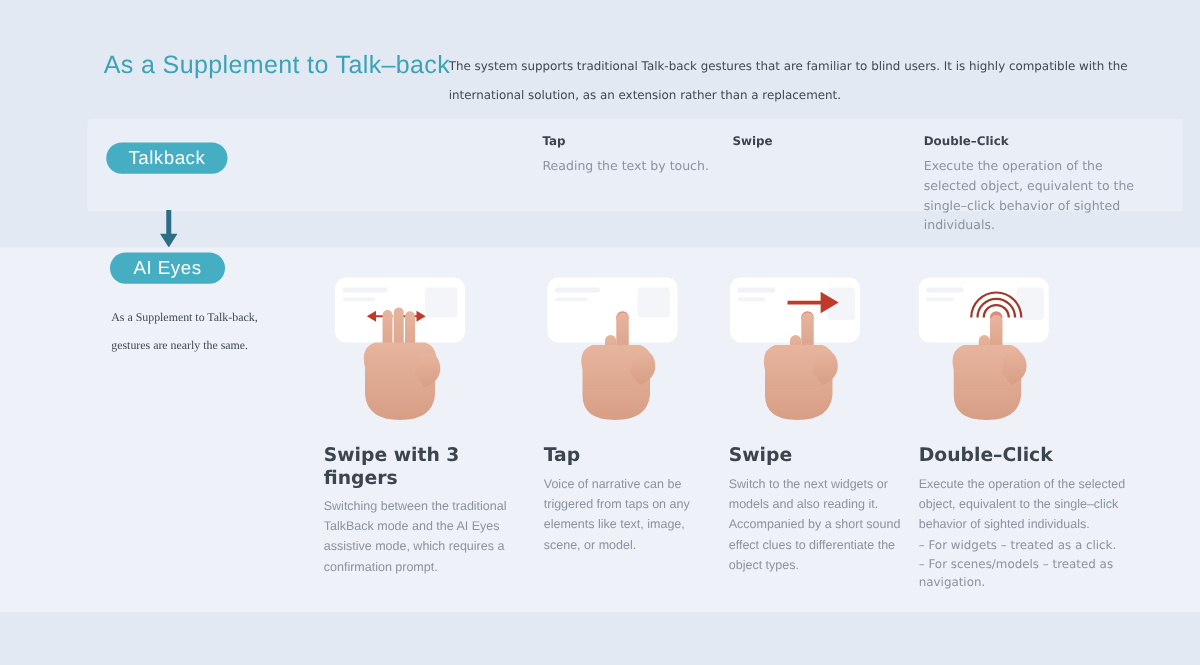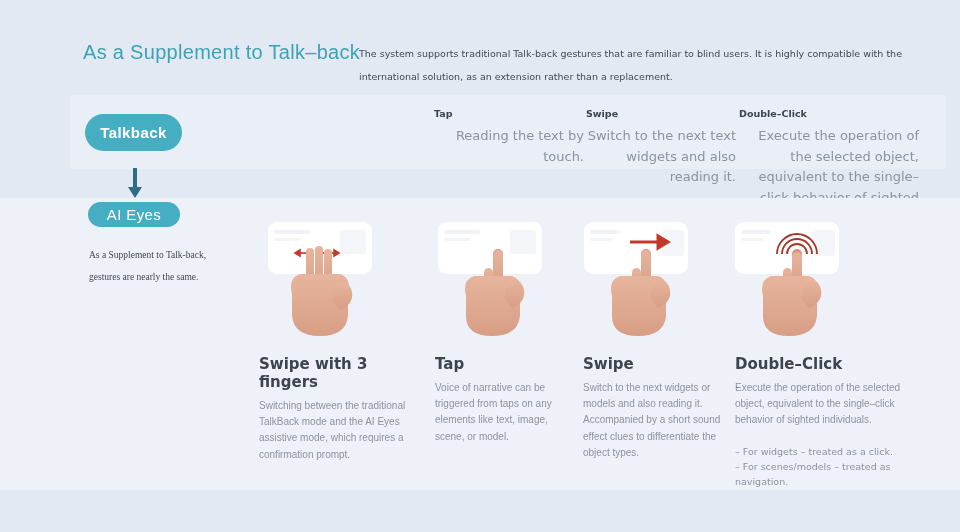--- a/index.html
+++ b/index.html
@@ -60,38 +60,37 @@
     border-radius: 999px;
     color: #ffffff;
     font-size: 15px;
     letter-spacing: 0.4px;
     background: #45aec2;
   }
 
   #talkback-pill {
     position: absolute;
     left: 85px; top: 114px;
-    width: 97px; height: 37px; font-weight: bold;
+    width: 97px; height: 25px;
   }
 
   
   .g1 { position: absolute; }
   .g1 .g-title {
     font-size: 9.5px;
     font-weight: 700;
     color: #3c444e;
     margin-bottom: 7px;
     font-family: "DejaVu Sans", sans-serif;
   }
   .g1 .g-desc {
-    font-size: 13px;
+    font-size: 10px;
     line-height: 1.58;
     color: #8b939e;
     font-family: "DejaVu Sans", sans-serif;
-    text-align: right;
   }
 
   #g1-tap    { left: 434px; top: 108px; width: 150px; }
   #g1-swipe  { left: 586px; top: 108px; width: 150px; }
   #g1-dclick { left: 739px; top: 108px; width: 180px; }
 
   
   #down-arrow {
     position: absolute;
     left: 128px; top: 168px;
@@ -153,21 +152,20 @@
   .g2 .g-desc {
     font-size: 10px;
     line-height: 1.62;
     color: #8b939e;
     font-family: Liberation Sans, sans-serif;
   }
   .g2 .g-extra {
     font-size: 9.5px;
     line-height: 1.62;
     color: #8b939e;
-    margin-top: 15px;
     font-family: "DejaVu Sans", sans-serif;
   }
 
   #g2-0 { left: 259px; width: 163px; }
   #g2-1 { left: 435px; width: 140px; }
   #g2-2 { left: 583px; width: 140px; }
   #g2-3 { left: 735px; width: 170px; }
 </style>
 </head>
 <body>
@@ -184,21 +182,20 @@
     <span>Talkback</span>
   </div>
 
   <div id="g1-tap" class="g1">
     <div class="g-title">Tap</div>
     <div class="g-desc">Reading the text by touch.</div>
   </div>
 
   <div id="g1-swipe" class="g1">
     <div class="g-title">Swipe</div>
-    <div class="g-desc">Switch to the next text widgets and also reading it.</div>
   </div>
 
   <div id="g1-dclick" class="g1">
     <div class="g-title">Double–Click</div>
     <div class="g-desc">Execute the operation of the selected object, equivalent to the single–click behavior of sighted individuals.</div>
   </div>
 
   <svg id="down-arrow" viewBox="0 0 14 30">
     <rect x="5" y="0" width="4" height="20" fill="#2c6e85"></rect>
     <polygon points="0,19 14,19 7,30" fill="#2c6e85"></polygon>

